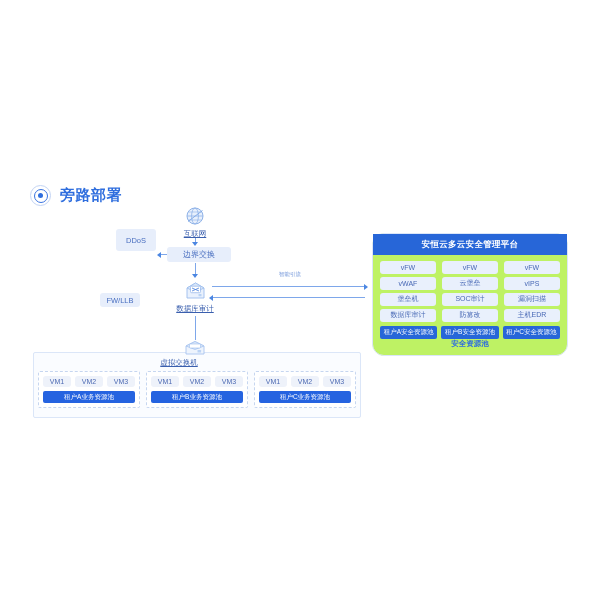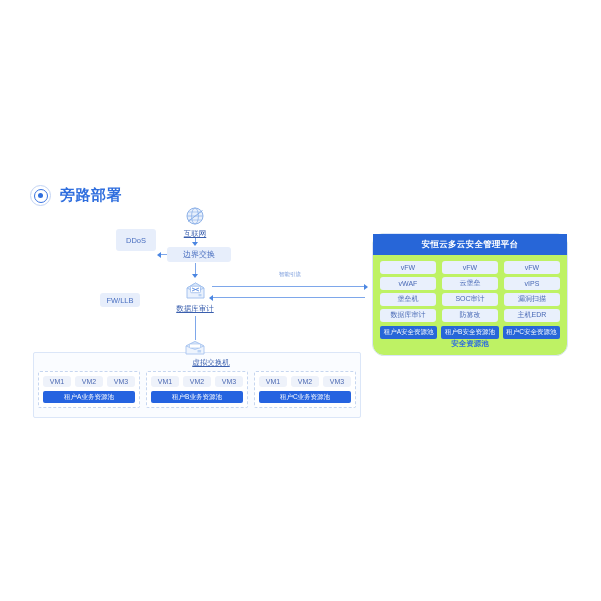--- a/index.html
+++ b/index.html
@@ -252,21 +252,21 @@
   }
   #vswitch-icon {
     position: absolute;
     left: 183px;
     top: 340px;
     width: 24px;
     height: 17px;
   }
   #vswitch-label {
     position: absolute;
-    left: 176px;
+    left: 144px;
     top: 358px;
     width: 70px;
     font-size: 7.5px;
   }
   #tenant-groups {
     position: absolute;
     left: 38px;
     top: 371px;
     width: 318px;
     display: flex;

